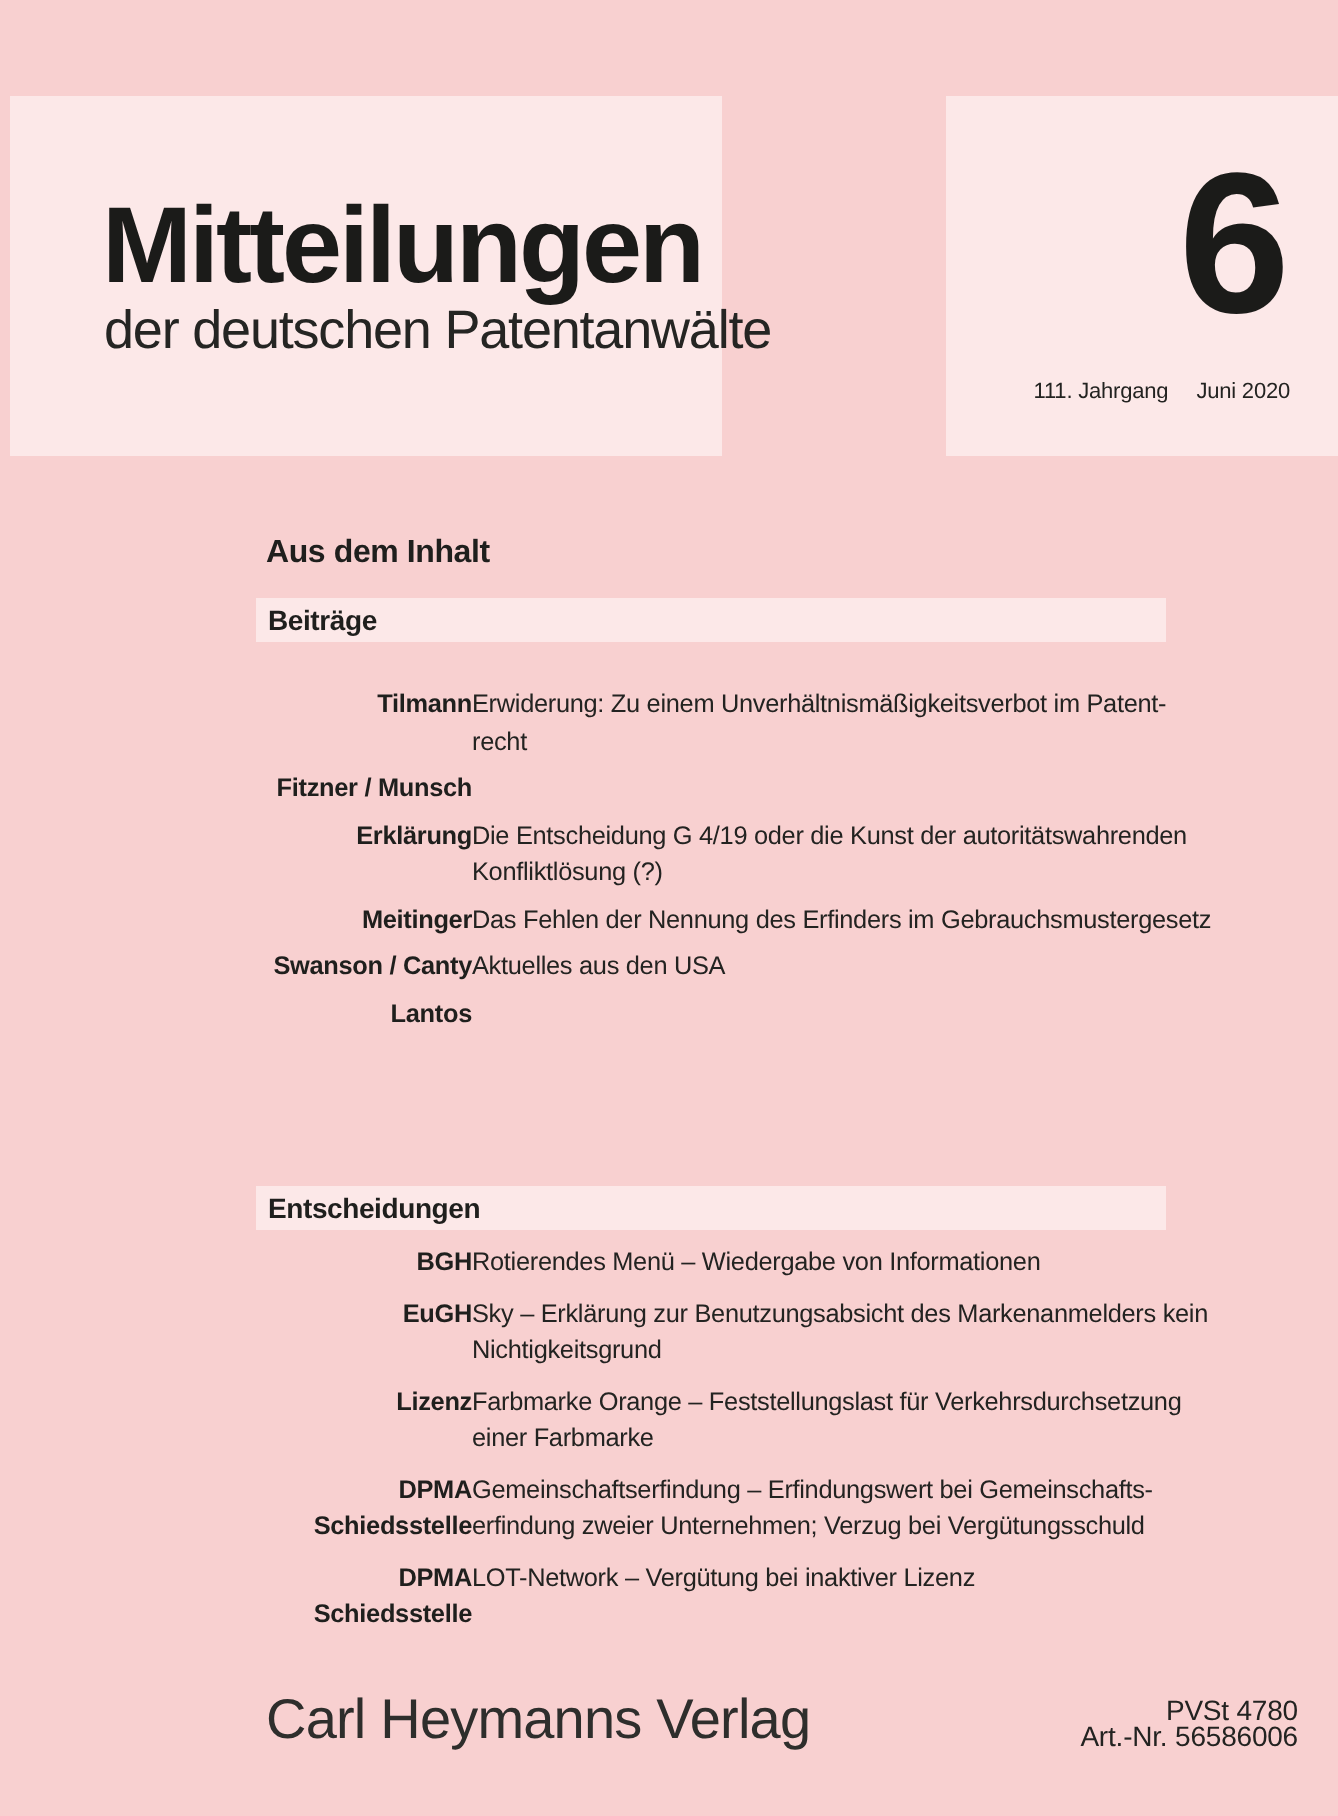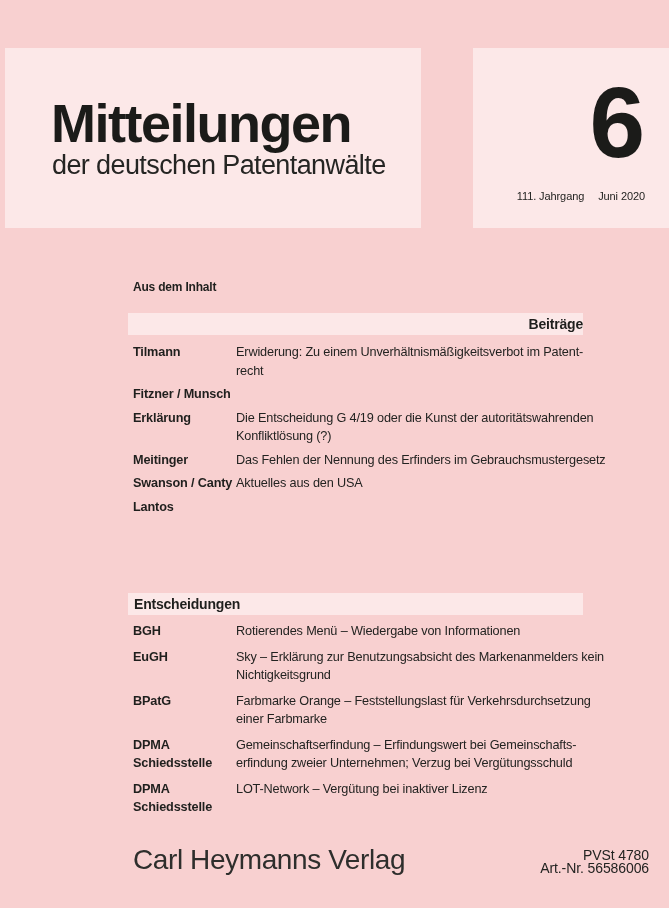--- a/index.html
+++ b/index.html
@@ -15,21 +15,21 @@
     font-family: "Liberation Sans", sans-serif;
     color: #232321;
     overflow: hidden;
   }
 
   
   .masthead-left {
     position: absolute;
     left: 5px;
     top: 48px;
-    width: 416px;
+    width: 356px;
     height: 180px;
     background: #fce8e8;
   }
   .journal-title {
     position: absolute;
     left: 46px;
     top: 48px;
     font-size: 54px;
     font-weight: 700;
     letter-spacing: -1.5px;
@@ -84,41 +84,41 @@
     letter-spacing: -0.1px;
     color: #232321;
     white-space: nowrap;
   }
   .issue-meta .volume { margin-right: 14px; }
 
   
   .contents-heading {
     position: absolute;
     left: 133px;
-    top: 280px;
-    font-size: 12px;
+    top: 268px;
+    font-size: 16px;
     font-weight: 700;
     letter-spacing: -0.2px;
     color: #1f1f1d;
   }
   .section-strip {
     position: absolute;
     left: 128px;
     width: 455px;
     height: 22px;
     background: #fce8e8;
     box-sizing: border-box;
     padding-left: 6px;
     font-size: 14px;
     font-weight: 700;
     letter-spacing: -0.2px;
     line-height: 22px;
     color: #1f1f1d;
   }
-  .strip-1 { top: 313px; text-align: right; }
+  .strip-1 { top: 299px; }
   .strip-2 { top: 593px; }
 
   .entries {
     position: absolute;
     left: 133px;
     width: 490px;
     font-size: 12.7px;
     line-height: 18.5px;
     letter-spacing: -0.15px;
   }
@@ -129,20 +129,21 @@
   .entries-1 .entry { margin-bottom: 5px; }
   .entries-2 .entry { margin-bottom: 7px; }
   .entry:last-child { margin-bottom: 0; }
 
   .entry-author {
     flex: none;
     width: 103px;
     font-weight: 700;
     white-space: pre-line;
     color: #1f1f1d;
+    text-align: right;
   }
   .entry-title {
     flex: none;
     white-space: pre-line;
     color: #232321;
   }
 
   
   .footer-publisher {
     position: absolute;
@@ -220,21 +221,21 @@
     <div class="entry">
       <div class="entry-author">BGH</div>
       <div class="entry-title">Rotierendes Menü – Wiedergabe von Informationen</div>
     </div>
     <div class="entry">
       <div class="entry-author">EuGH</div>
       <div class="entry-title">Sky – Erklärung zur Benutzungsabsicht des Markenanmelders kein
 Nichtigkeitsgrund</div>
     </div>
     <div class="entry">
-      <div class="entry-author">BPatG</div>
+      <div class="entry-author">Lizenz</div>
       <div class="entry-title">Farbmarke Orange – Feststellungslast für Verkehrsdurchsetzung
 einer Farbmarke</div>
     </div>
     <div class="entry">
       <div class="entry-author">DPMA
 Schiedsstelle</div>
       <div class="entry-title">Gemeinschaftserfindung – Erfindungswert bei Gemeinschafts-
 erfindung zweier Unternehmen; Verzug bei Vergütungsschuld</div>
     </div>
     <div class="entry">

